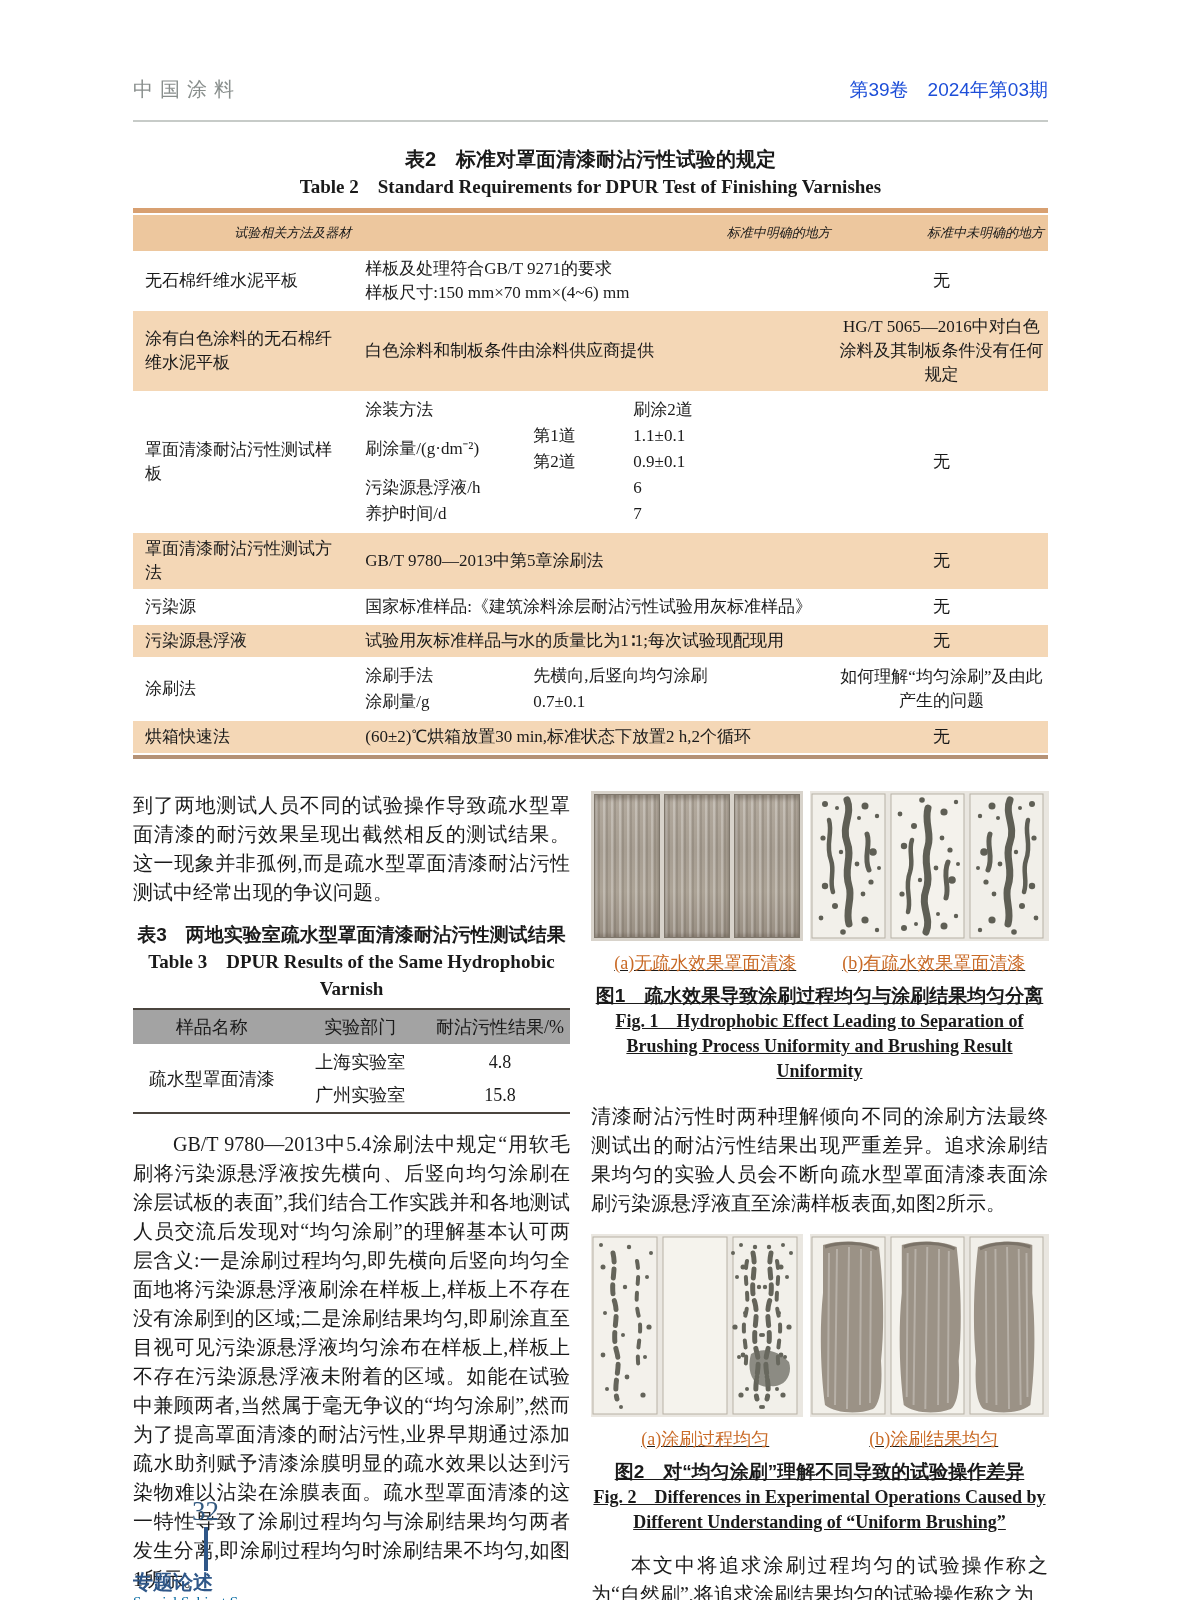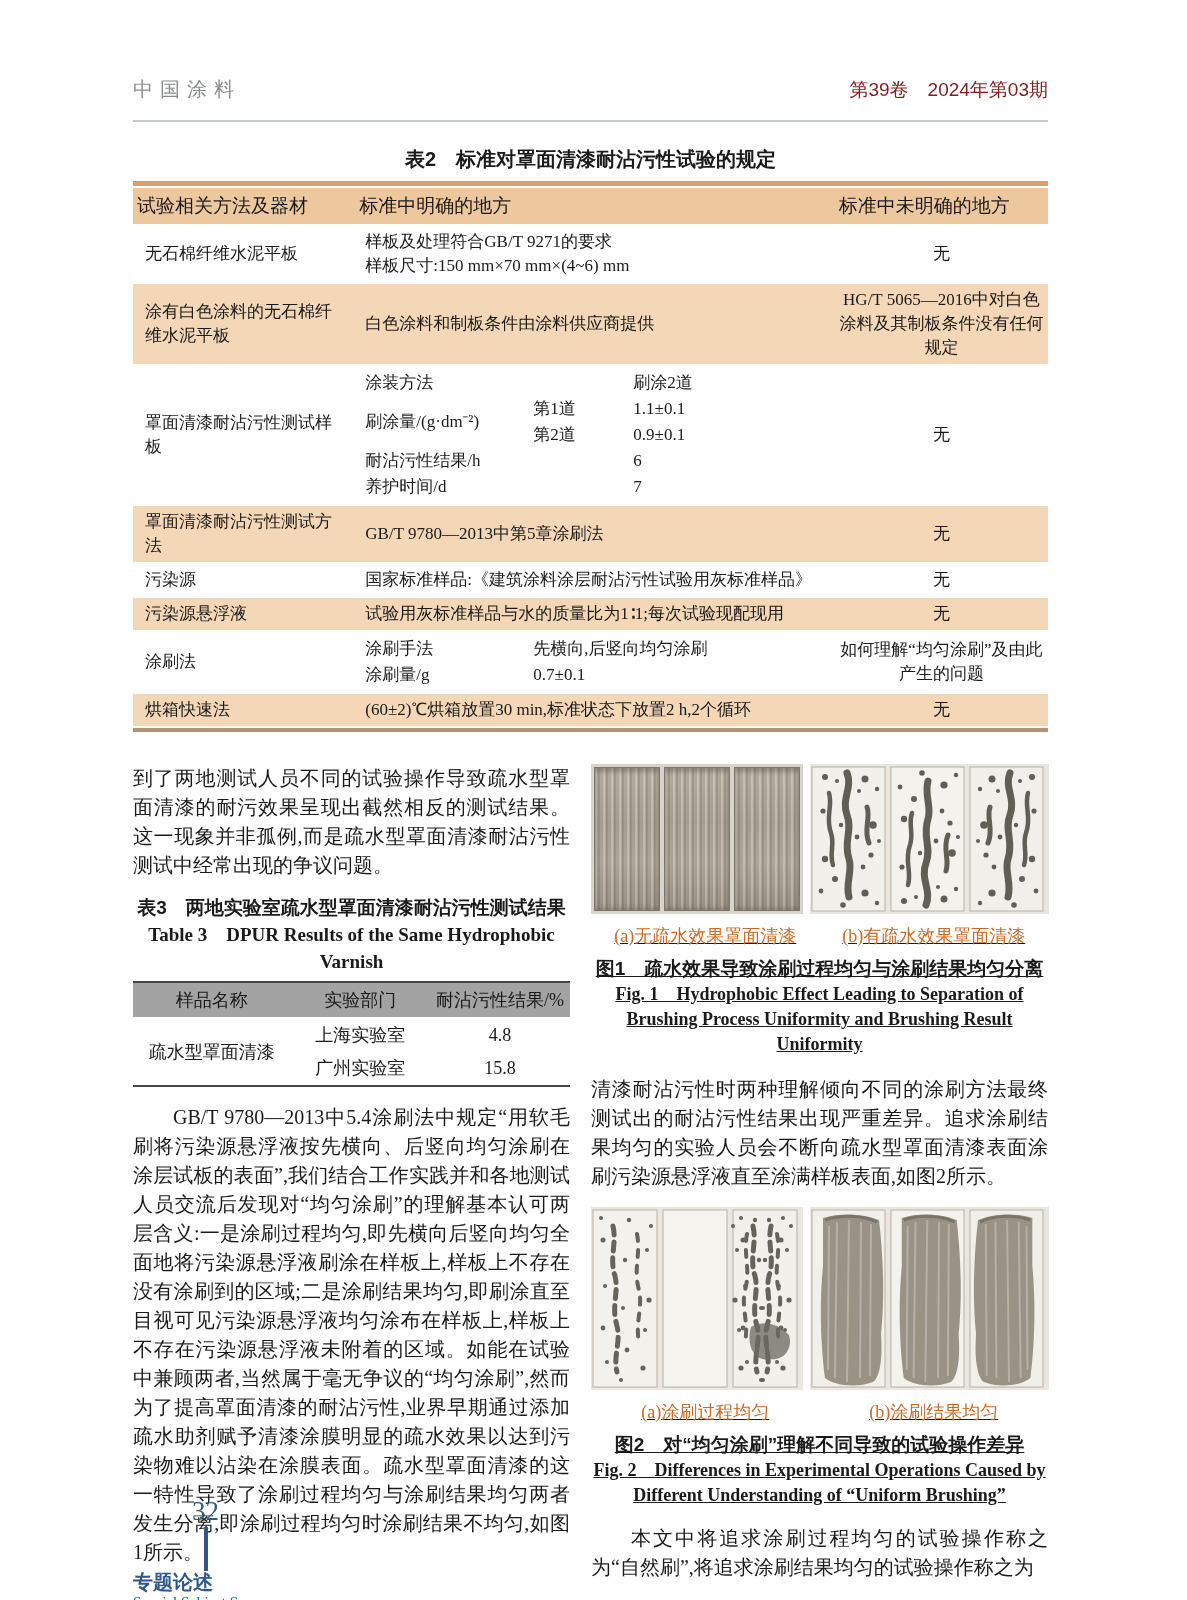--- a/index.html
+++ b/index.html
@@ -12,37 +12,37 @@
     color:#1a1a1a;
   }
   .content{padding:76px 139px 0 133px;}
 
   
   .runhead{
     display:flex;justify-content:space-between;align-items:flex-end;
     padding-bottom:17px;border-bottom:2px solid #c7cbc8;
   }
   .journal{font-size:20px;color:#888e8c;letter-spacing:7px;font-family:"Liberation Sans",sans-serif;}
-  .issue{font-size:19px;color:#7f1d1d;font-family:"Liberation Sans",sans-serif;}
+  .issue{font-size:19px;color:#1d4ed8;font-family:"Liberation Sans",sans-serif;}
 
   
   .t2titles{margin-top:24px;text-align:center;}
   .ttl-zh{font-size:20px;font-weight:bold;font-family:"Liberation Sans",sans-serif;line-height:27px;}
   .ttl-en{font-size:19px;font-weight:bold;font-family:"Liberation Serif",serif;line-height:27px;}
 
   
   table.t2{
     width:100%;margin-top:8px;
     border-collapse:separate;border-spacing:0 2px;
     border-top:5px solid #d8a071;border-bottom:4px solid #b59276;
     font-size:17px;line-height:24px;
   }
   table.t2 th{
-    background:#edc79e;font-weight:normal;font-size:19px;
-    padding:6px 4px;text-align:left;
+    background:#edc79e;font-weight:normal;font-size:13px;
+    padding:6px 4px;text-align:right;font-style:italic;
   }
   table.t2 td{padding:4px 8px;vertical-align:middle;}
   table.t2 tr.orange td{background:#f4d7b6;}
   table.t2 td.c1{text-align:left;padding-left:12px;}
   table.t2 td.c2{text-align:left;padding-left:10px;}
   table.t2 td.c3{text-align:center;padding-left:4px;padding-right:4px;}
   table.sub{border-collapse:collapse;width:100%;font-size:17px;line-height:26px;}
   table.sub td{padding:0;}
   table.sub td.sl{width:168px;}
   table.sub td.sm{width:100px;}
@@ -104,20 +104,21 @@
 <div class="page">
   <div class="content">
 
     <div class="runhead">
       <span class="journal">中国涂料</span>
       <span class="issue">第39卷　2024年第03期</span>
     </div>
 
     <div class="t2titles">
       <div class="ttl-zh">表2　标准对罩面清漆耐沾污性试验的规定</div>
+      <div class="ttl-en">Table 2　Standard Requirements for DPUR Test of Finishing Varnishes</div>
     </div>
 
     <table class="t2">
       <colgroup>
           <col style="width:24.3%">
           <col style="width:52.4%">
           <col style="width:23.3%">
         </colgroup>
       <thead>
         <tr>
@@ -153,21 +154,21 @@
               <tr>
                 <td class="sl" rowspan="2">刷涂量/(g·dm⁻²)</td>
                 <td class="sm">第1道</td>
                 <td>1.1±0.1</td>
               </tr>
               <tr>
                 <td class="sm">第2道</td>
                 <td>0.9±0.1</td>
               </tr>
               <tr>
-                <td class="sl">耐沾污性结果/h</td>
+                <td class="sl">污染源悬浮液/h</td>
                 <td class="sm"></td>
                 <td>6</td>
               </tr>
               <tr>
                 <td class="sl">养护时间/d</td>
                 <td class="sm"></td>
                 <td>7</td>
               </tr>
             </tbody>
               </table>

